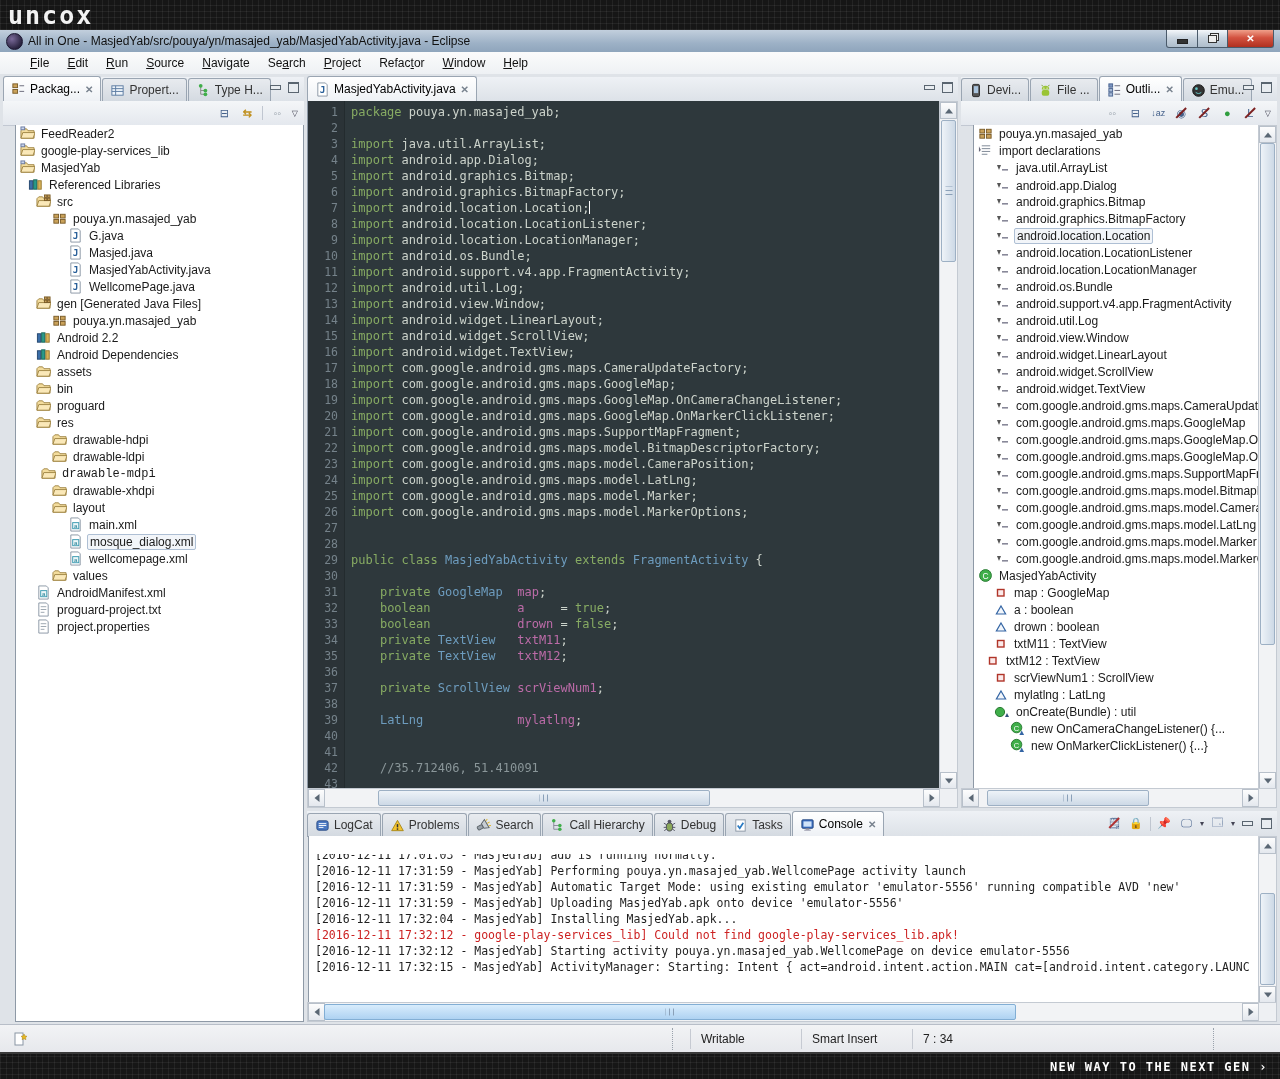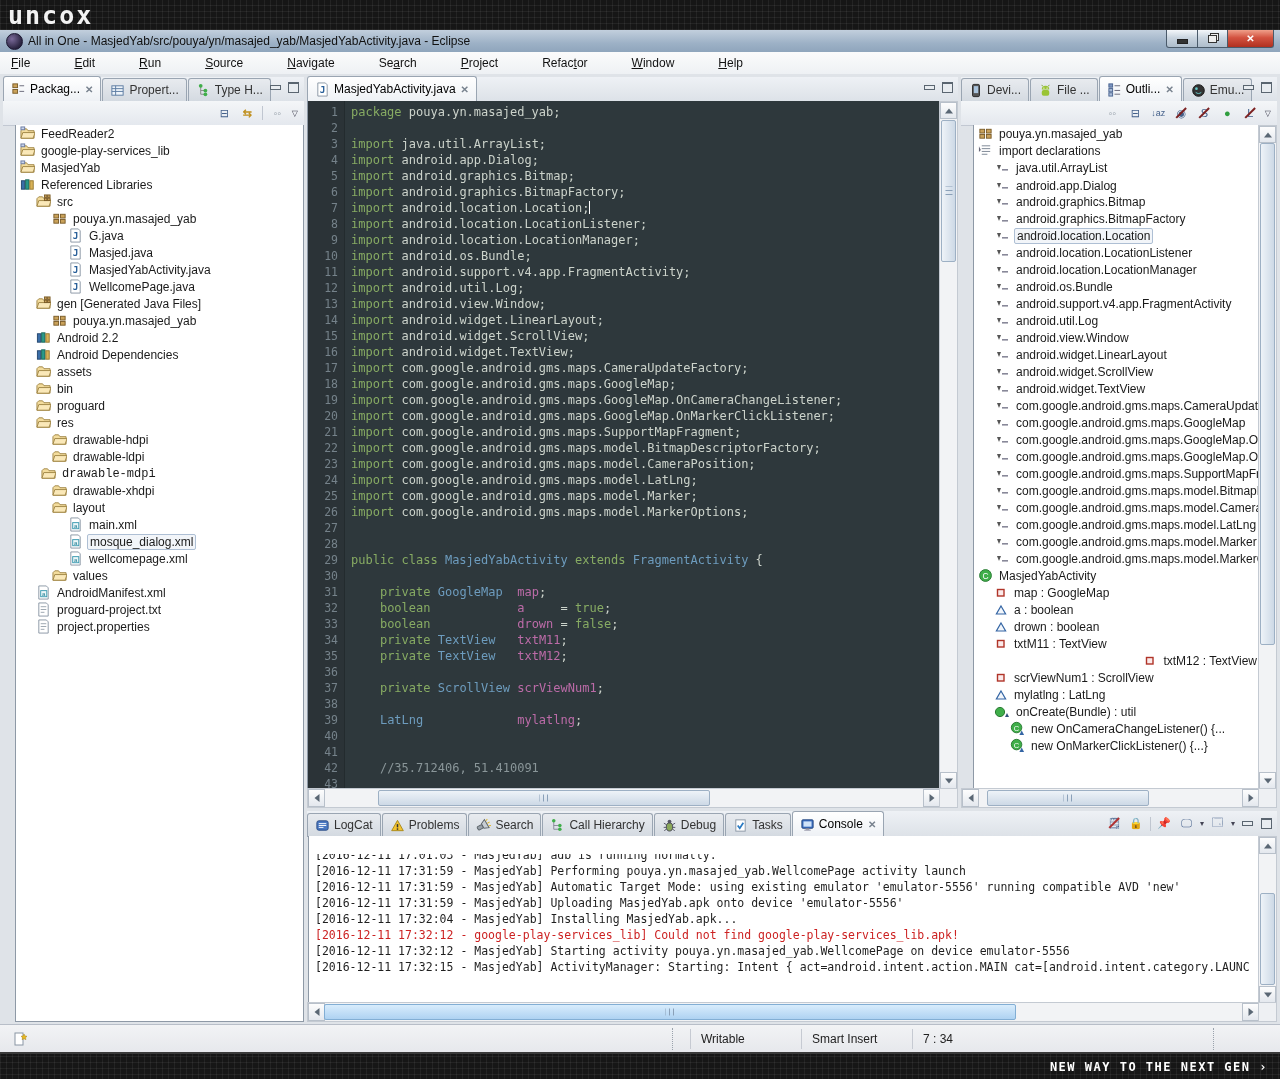--- a/index.html
+++ b/index.html
@@ -24,21 +24,21 @@
   .winbtns{position:absolute;right:6px;top:0;display:flex;}
   .wbtn{height:17px;border:1px solid #4a5a6a;border-top:none;margin-left:-1px;
     background:linear-gradient(#f4f7fa,#c9d4df 45%,#aebdcc);display:flex;align-items:center;justify-content:center;
     color:#333;font-size:10px;}
   .wbtn.min{width:30px;border-radius:0 0 0 3px;}
   .wbtn.res{width:29px;}
   .wbtn.close{width:45px;border-radius:0 0 3px 0;background:linear-gradient(#f0a08a,#d35340 45%,#b03020);color:#fff;font-weight:bold;}
   .minbar{width:9px;height:3px;background:#333;border:1px solid #222;margin-top:6px;}
   .resglyph{width:7px;height:6px;border:1px solid #333;background:#eee;box-shadow:2px -2px 0 -1px #eee,2px -2px 0 0 #333;}
   .menubar{position:absolute;top:52px;left:0;right:0;height:22px;background:linear-gradient(#fbfbfb,#eef1f4);
-    border-bottom:1px solid #b6bcc6;display:flex;align-items:center;padding-left:2px;gap:26px;}
+    border-bottom:1px solid #b6bcc6;display:flex;align-items:center;padding-left:21px;}
   .menu-item{padding:2px 9px;color:#111;}
   .menu-item u{text-decoration:underline;}
   
   .workbench{position:absolute;top:74px;left:0;right:0;height:950px;background:#dfe3e8;}
   .panel{position:absolute;}
   .tabbar{position:absolute;top:0;left:0;right:0;height:24px;display:flex;align-items:flex-end;
     border-bottom:1px solid #9aa5b2;background:linear-gradient(#eef1f5,#dde2e8);}
   .vtab{display:flex;align-items:center;height:22px;padding:0 7px;margin-right:1px;border:1px solid #9aa5b2;border-bottom:none;
     border-radius:3px 3px 0 0;background:linear-gradient(#e8ebef,#d4dae1);color:#333;white-space:nowrap;}
   .vtab.active{background:linear-gradient(#ffffff,#eef1f5);height:24px;font-weight:normal;color:#000;}
@@ -224,21 +224,21 @@
           <div class="trow" style="padding-left: 4px;">
             <span class="ticon">
               <svg width="15" height="15" viewBox="0 0 16 16">
                 <path d="M1 13V5l2-2h4l1.5 2H15v8z" fill="#f3dc9c" stroke="#a08544"></path>
                 <path d="M1 13l2-6h13l-2 6z" fill="#fae8b8" stroke="#a08544"></path>
                 <rect x="1" y="1" width="4" height="3" fill="#c8d4ec" stroke="#6a7aa0"></rect>
               </svg>
             </span>
             <span class="lbl">MasjedYab</span>
           </div>
-          <div class="trow" style="padding-left: 4px;">
+          <div class="trow" style="padding-left: 12px;">
             <span class="ticon">
               <svg width="15" height="15" viewBox="0 0 16 16">
                 <rect x="1.5" y="4" width="3.6" height="9" fill="#3a6ea8" stroke="#24466e"></rect>
                 <rect x="6" y="3" width="3.6" height="10" fill="#2a9a8a" stroke="#1a6458"></rect>
                 <rect x="10.5" y="4" width="3.6" height="9" fill="#d8b258" stroke="#96782e"></rect>
               </svg>
             </span>
             <span class="lbl">Referenced Libraries</span>
           </div>
           <div class="trow" style="padding-left: 20px;">
@@ -935,21 +935,21 @@
             <span class="lbl">drown : boolean</span>
           </div>
           <div class="trow" style="padding-left: 20px;">
             <span class="ticon">
               <svg width="14" height="14" viewBox="0 0 14 14">
                 <rect x="3.5" y="3.5" width="6.5" height="6.5" fill="#fbeaea" stroke="#b03428" stroke-width="1.4"></rect>
               </svg>
             </span>
             <span class="lbl">txtM11 : TextView</span>
           </div>
-          <div class="trow" style="padding-left: 12px; justify-content: flex-end;">
+          <div class="trow" style="padding-left: 12px;">
             <span class="ticon">
               <svg width="14" height="14" viewBox="0 0 14 14">
                 <rect x="3.5" y="3.5" width="6.5" height="6.5" fill="#fbeaea" stroke="#b03428" stroke-width="1.4"></rect>
               </svg>
             </span>
             <span class="lbl">txtM12 : TextView</span>
           </div>
           <div class="trow" style="padding-left: 20px;">
             <span class="ticon">
               <svg width="14" height="14" viewBox="0 0 14 14">

